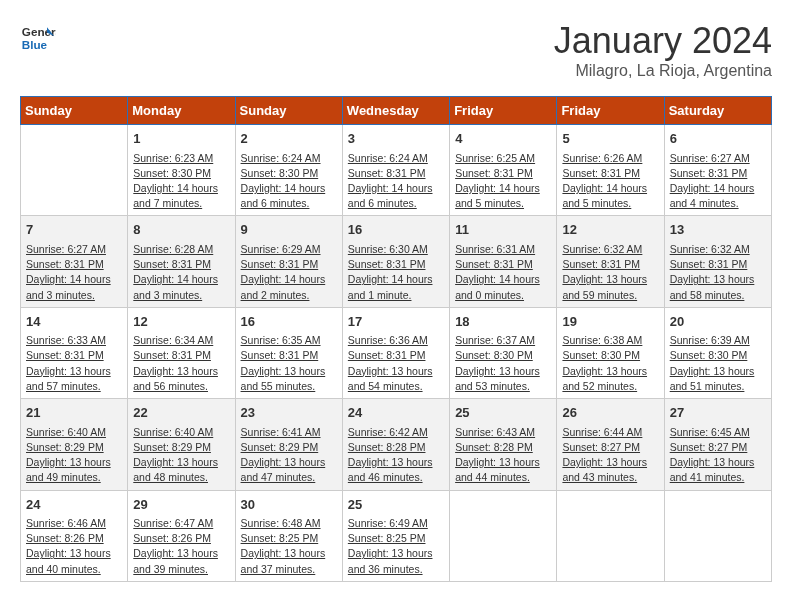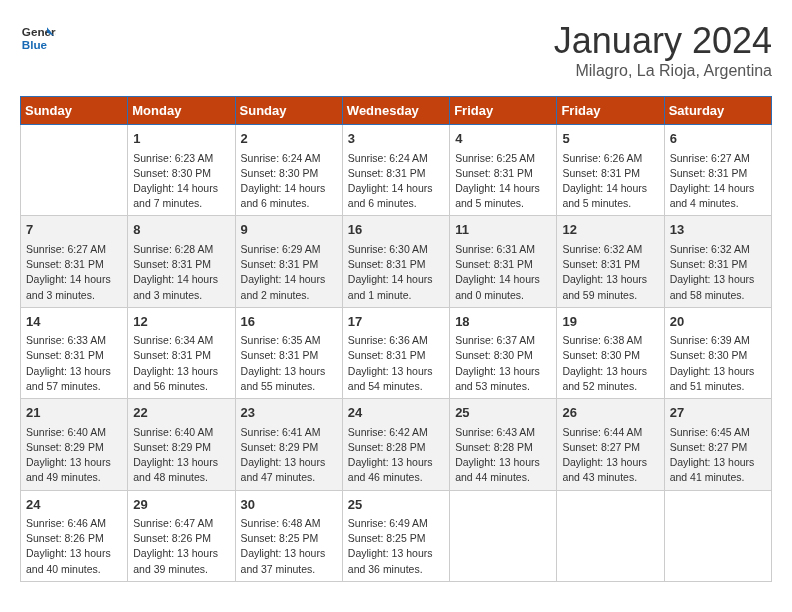--- a/index.html
+++ b/index.html
@@ -69,20 +69,21 @@
     .day-num {
       font-weight: bold;
       font-size: 13px;
       display: block;
       margin-bottom: 2px;
     }
     .day-info {
       font-size: 10.5px;
       color: #333;
       line-height: 1.45;
+      text-decoration: underline;
     }
     .empty { background-color: #fff; }
   </style>
 </head>
 <body>
 
 <div class="header">
   <div class="logo">
     <svg class="logo-icon" viewBox="0 0 40 40">
       <text x="2" y="18" font-size="13" font-weight="bold" fill="#333">General</text>

